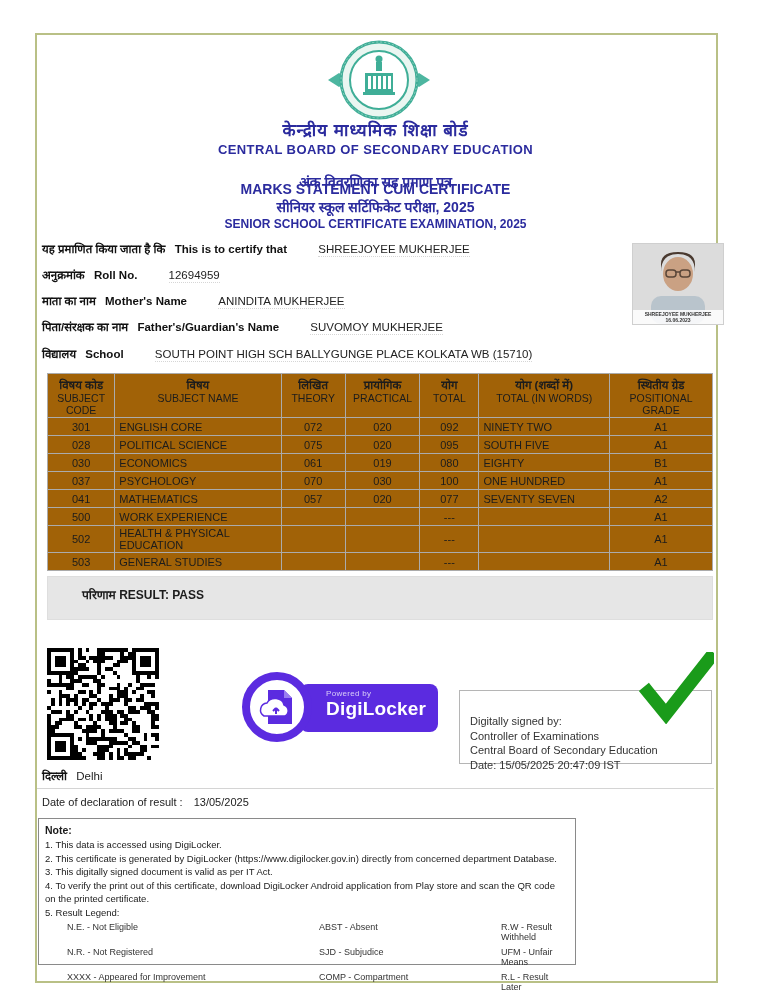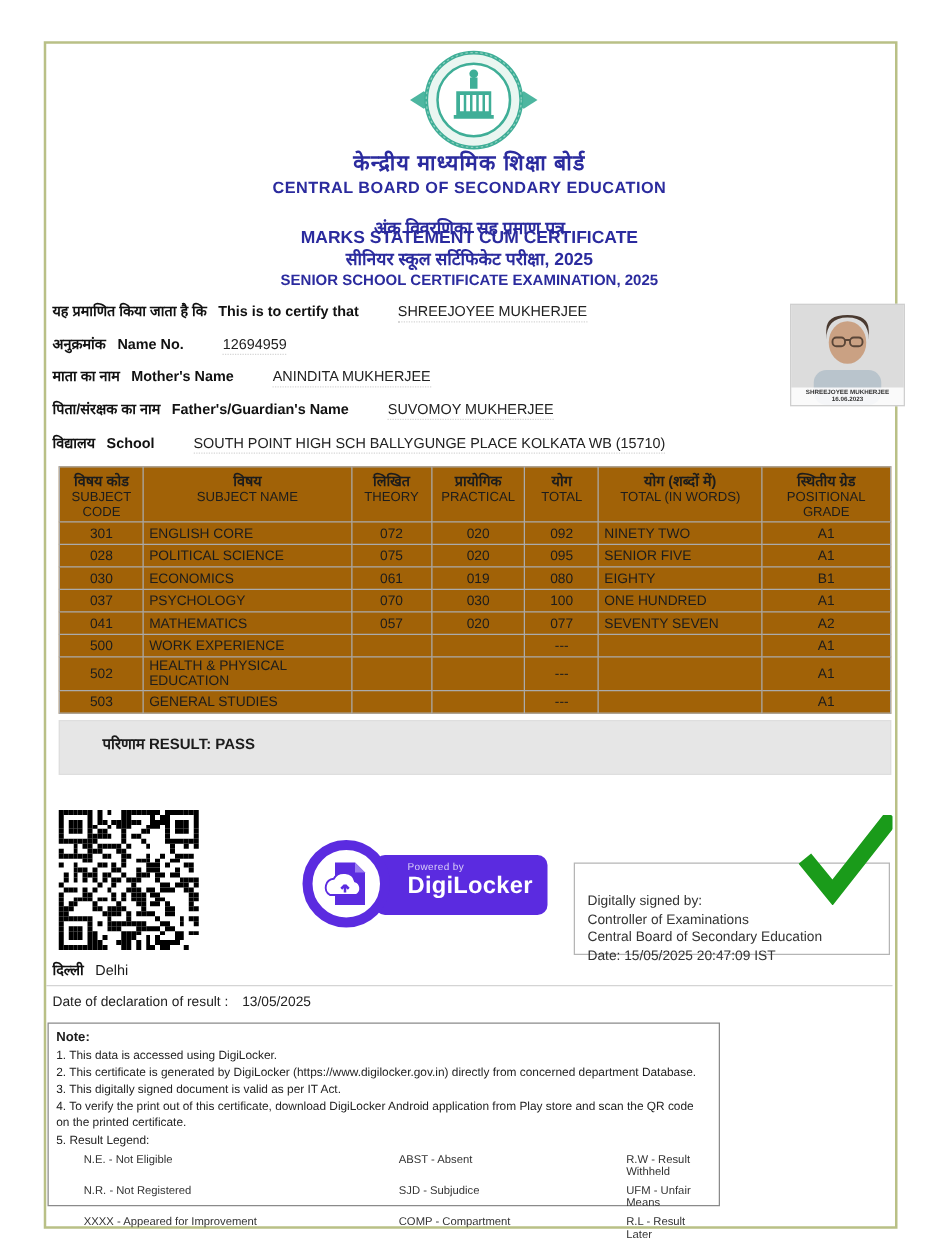--- a/index.html
+++ b/index.html
@@ -106,21 +106,21 @@
   <div class="hdr hdr-hi-exam">सीनियर स्कूल सर्टिफिकेट परीक्षा, 2025</div>
   <div class="hdr hdr-en-exam">SENIOR SCHOOL CERTIFICATE EXAMINATION, 2025</div>
 
   <div class="field-row" style="top:241px">
     <span class="lbl">यह प्रमाणित किया जाता है कि</span>
     <span class="lbl">This is to certify that</span>
     <span class="val">SHREEJOYEE MUKHERJEE</span>
   </div>
   <div class="field-row" style="top:267px">
     <span class="lbl">अनुक्रमांक</span>
-    <span class="lbl">Name No.</span>
+    <span class="lbl">Roll No.</span>
     <span class="val">12694959</span>
   </div>
   <div class="field-row" style="top:293px">
     <span class="lbl">माता का नाम</span>
     <span class="lbl">Mother's Name</span>
     <span class="val">ANINDITA MUKHERJEE</span>
   </div>
   <div class="field-row" style="top:319px">
     <span class="lbl">पिता/संरक्षक का नाम</span>
     <span class="lbl">Father's/Guardian's Name</span>
@@ -200,21 +200,21 @@
             <td class="col4">092</td>
             <td class="col5">NINETY TWO</td>
             <td class="col6">A1</td>
           </tr>
           <tr>
             <td class="col0">028</td>
             <td class="col1">POLITICAL SCIENCE</td>
             <td class="col2">075</td>
             <td class="col3">020</td>
             <td class="col4">095</td>
-            <td class="col5">SENIOR FIVE</td>
+            <td class="col5">SOUTH FIVE</td>
             <td class="col6">A1</td>
           </tr>
           <tr>
             <td class="col0">030</td>
             <td class="col1">ECONOMICS</td>
             <td class="col2">061</td>
             <td class="col3">019</td>
             <td class="col4">080</td>
             <td class="col5">EIGHTY</td>
             <td class="col6">B1</td>

